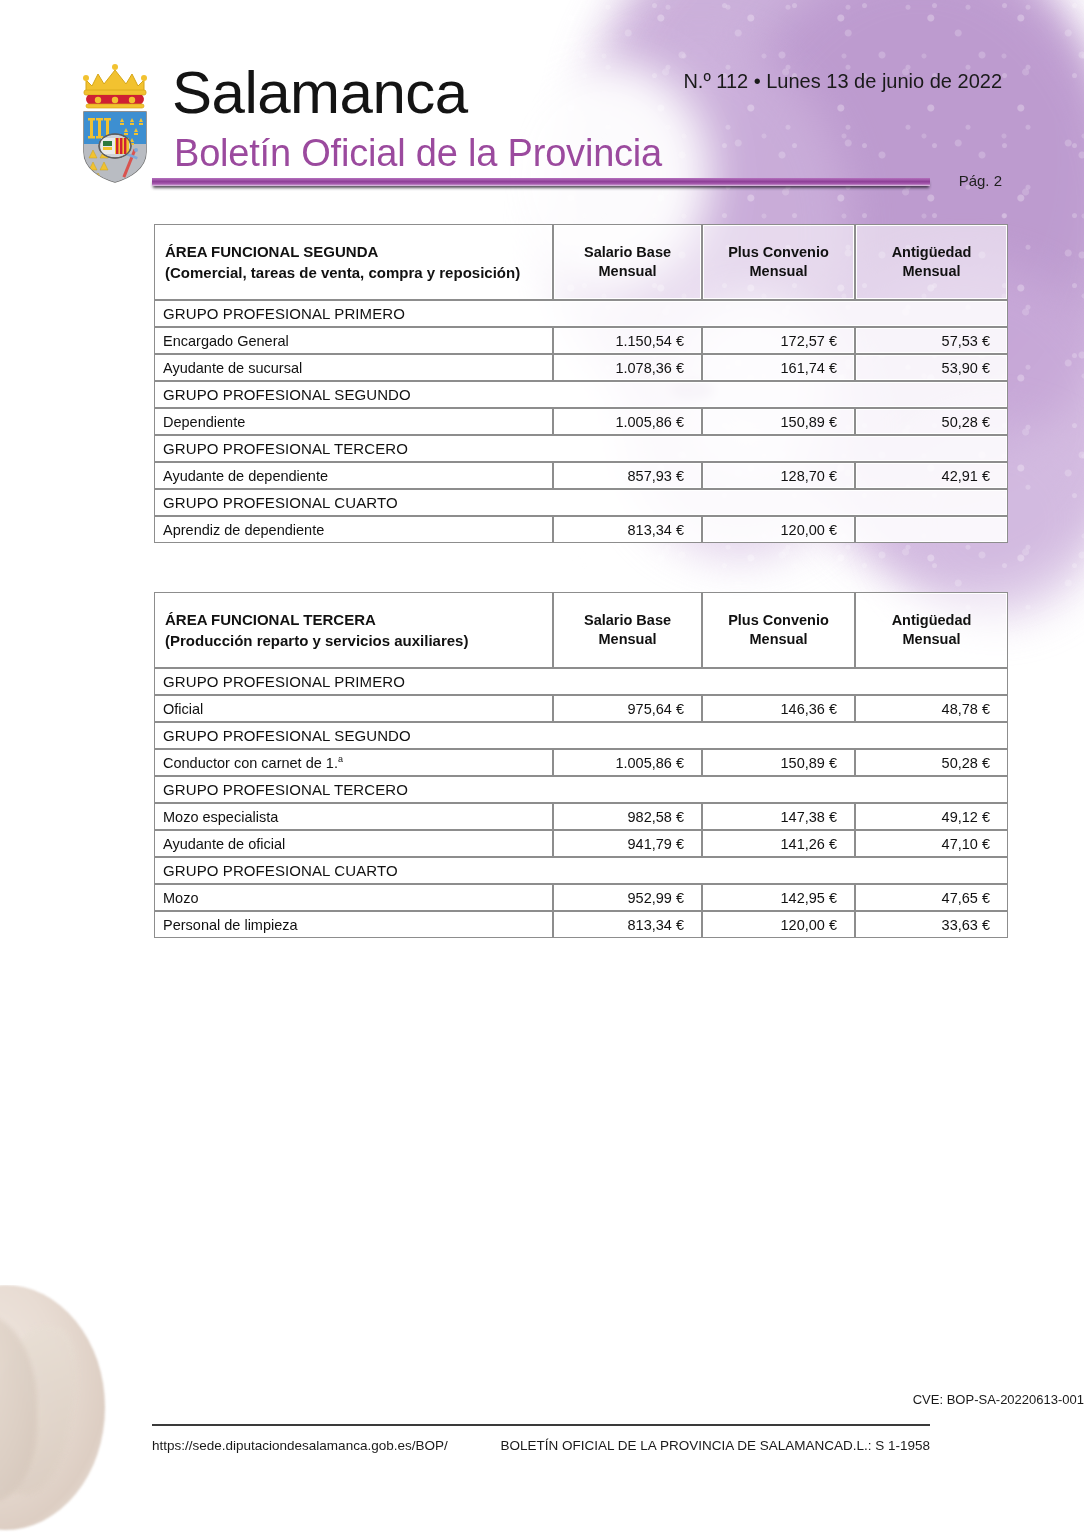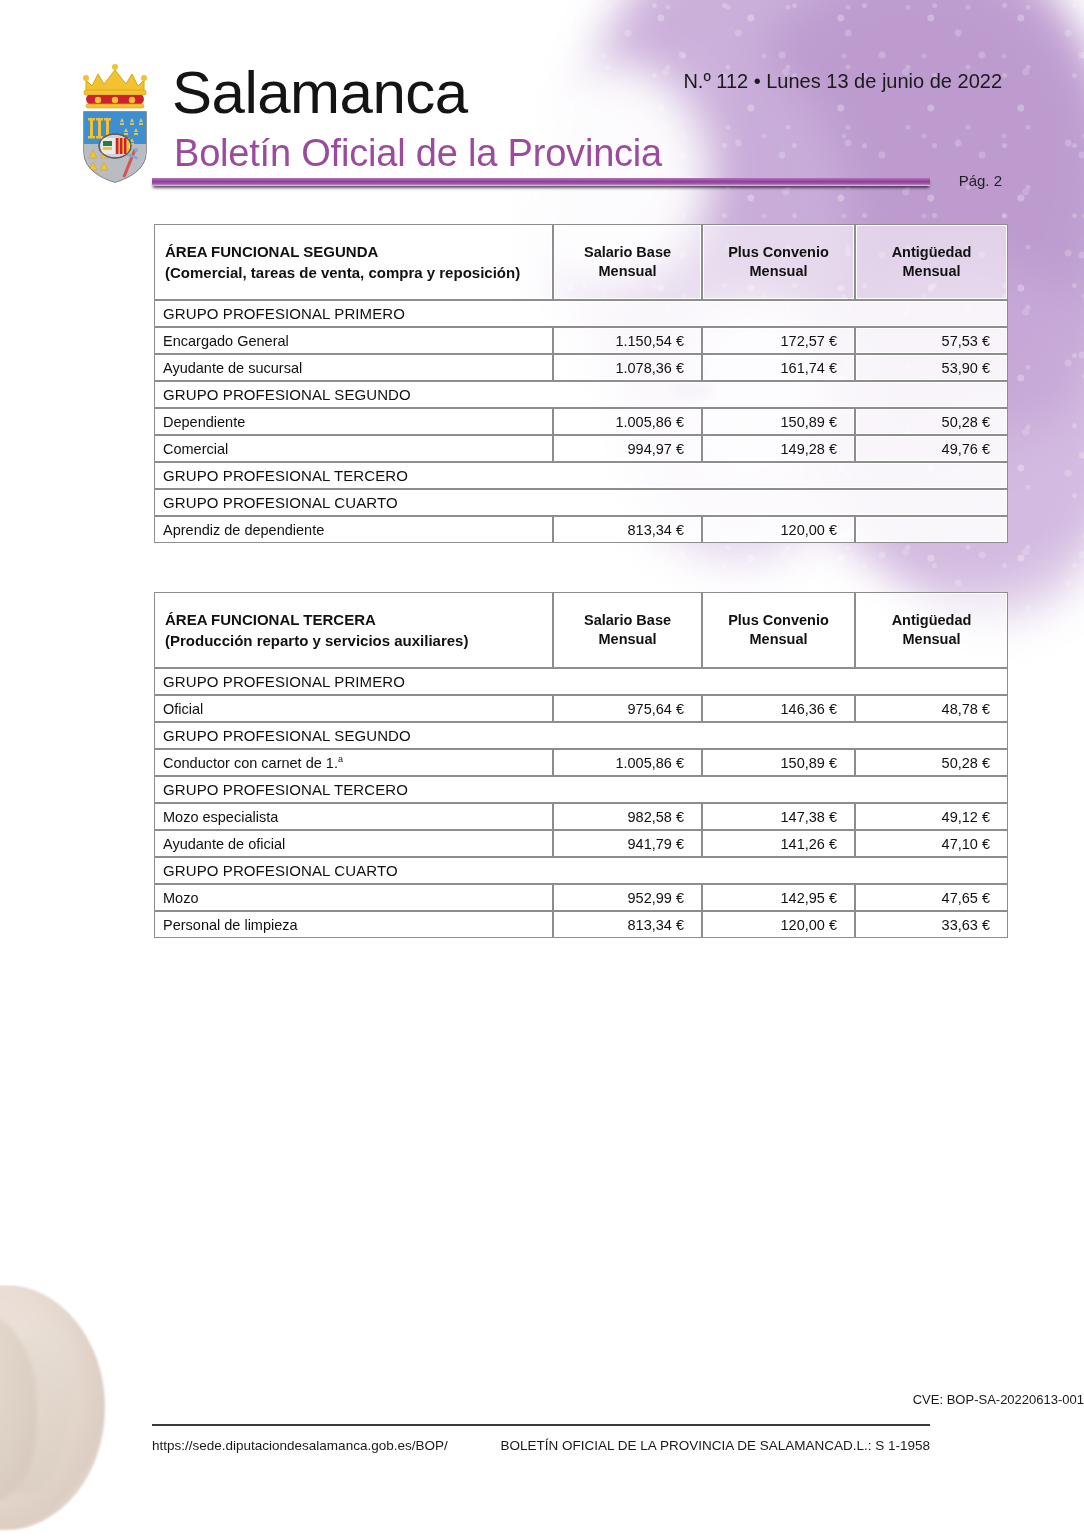--- a/index.html
+++ b/index.html
@@ -284,27 +284,27 @@
         <tr>
           <td class="grp" colspan="4">GRUPO PROFESIONAL SEGUNDO</td>
         </tr>
         <tr>
           <td class="c1">Dependiente</td>
           <td class="num c2">1.005,86 €</td>
           <td class="num c3">150,89 €</td>
           <td class="num c4">50,28 €</td>
         </tr>
         <tr>
-          <td class="c1">Comercial</td>
-          <td class="num c2">994,97 €</td>
-          <td class="num c3">149,28 €</td>
-          <td class="num c4">49,76 €</td>
-        </tr>
-        <tr>
           <td class="grp" colspan="4">GRUPO PROFESIONAL TERCERO</td>
+        </tr>
+        <tr>
+          <td class="c1">Ayudante de dependiente</td>
+          <td class="num c2">857,93 €</td>
+          <td class="num c3">128,70 €</td>
+          <td class="num c4">42,91 €</td>
         </tr>
         <tr>
           <td class="grp" colspan="4">GRUPO PROFESIONAL CUARTO</td>
         </tr>
         <tr>
           <td class="c1">Aprendiz de dependiente</td>
           <td class="num c2">813,34 €</td>
           <td class="num c3">120,00 €</td>
           <td class="num c4"></td>
         </tr>

